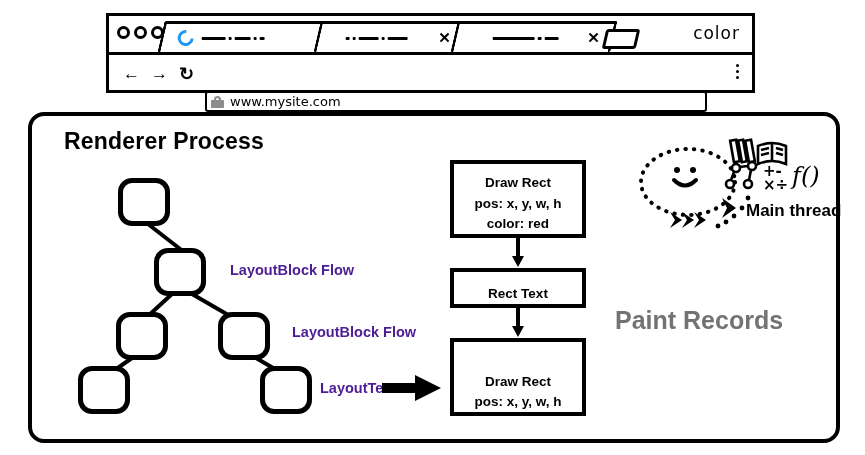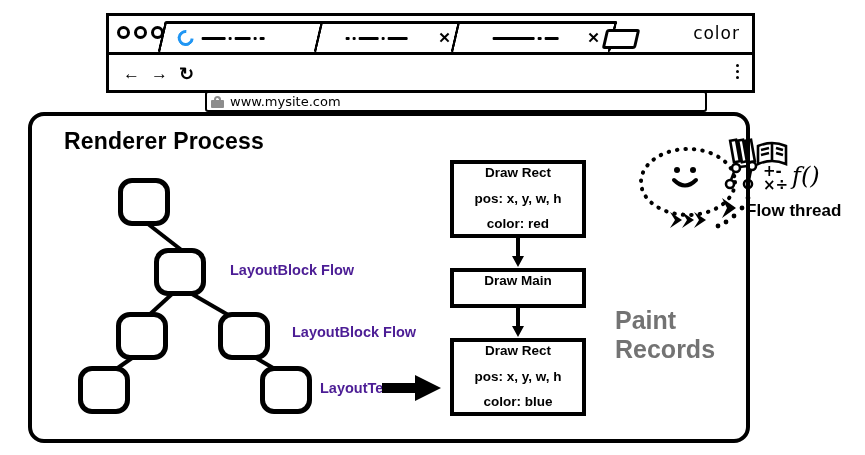--- a/index.html
+++ b/index.html
@@ -192,21 +192,21 @@
     background: #000;
     border-radius: 50%;
     display: block;
   }
 
   
   #renderer-panel {
     position: absolute;
     left: 28px;
     top: 112px;
-    width: 722px;
+    width: 812px;
     height: 331px;
     border: 4px solid #000;
     border-radius: 16px;
     box-sizing: border-box;
     background: #fff;
   }
 
   #renderer-title {
     position: absolute;
     left: 32px; top: 12px;
@@ -258,21 +258,21 @@
 
   
   .paint-box {
     position: absolute;
     border: 4px solid #000;
     box-sizing: border-box;
     background: #fff;
     text-align: center;
     display: flex;
     flex-direction: column;
-    justify-content: space-between;
+    justify-content: flex-end;
     gap: 2px;
     font-size: 13.5px;
     font-weight: bold;
     color: #000;
     line-height: 1.38;
   }
   #paint-box-1 { left: 418px; top: 44px;  width: 136px; height: 78px; }
   #paint-box-2 { left: 418px; top: 152px; width: 136px; height: 40px; }
   #paint-box-3 { left: 418px; top: 222px; width: 136px; height: 78px; }
 
@@ -417,31 +417,30 @@
     <span>Draw Rect</span>
     <span>pos: x, y, w, h</span>
     <span>color: red</span>
   </div>
 
   <svg class="paint-arrow" id="paint-arrow-1" viewBox="0 0 12 30">
     <polygon points="4,0 8,0 8,18 12,18 6,29 0,18 4,18" fill="#000"></polygon>
   </svg>
 
   <div class="paint-box" id="paint-box-2">
-    <span>Draw Main</span>
+    <span>Rect Text</span>
   </div>
 
   <svg class="paint-arrow" id="paint-arrow-2" viewBox="0 0 12 30">
     <polygon points="4,0 8,0 8,18 12,18 6,29 0,18 4,18" fill="#000"></polygon>
   </svg>
 
   <div class="paint-box" id="paint-box-3">
     <span>Draw Rect</span>
     <span>pos: x, y, w, h</span>
-    <span>color: blue</span>
   </div>
 
   <div id="paint-records-label">Paint Records</div>
 
   <svg id="main-thread-doodle" viewBox="0 0 206 100">
 
     <g fill="#000">
       <ellipse cx="58" cy="44" rx="47" ry="33" fill="none" stroke="#000" stroke-width="4" stroke-linecap="round" stroke-dasharray="0.5 8"></ellipse>
       <circle cx="47" cy="32" r="3"></circle>
       <circle cx="63" cy="32" r="3"></circle>
@@ -490,15 +489,15 @@
     </g>
 
     <g fill="#000">
       <circle cx="118" cy="60" r="2.4"></circle>
       <circle cx="112" cy="70" r="2.4"></circle>
       <circle cx="104" cy="78" r="2.4"></circle>
       <circle cx="96" cy="84" r="2.4"></circle>
       <circle cx="88" cy="88" r="2.4"></circle>
     </g>
   </svg>
-  <div id="main-thread-label">Flow thread</div>
+  <div id="main-thread-label">Main thread</div>
 
 </div>
 
 </body></html>

